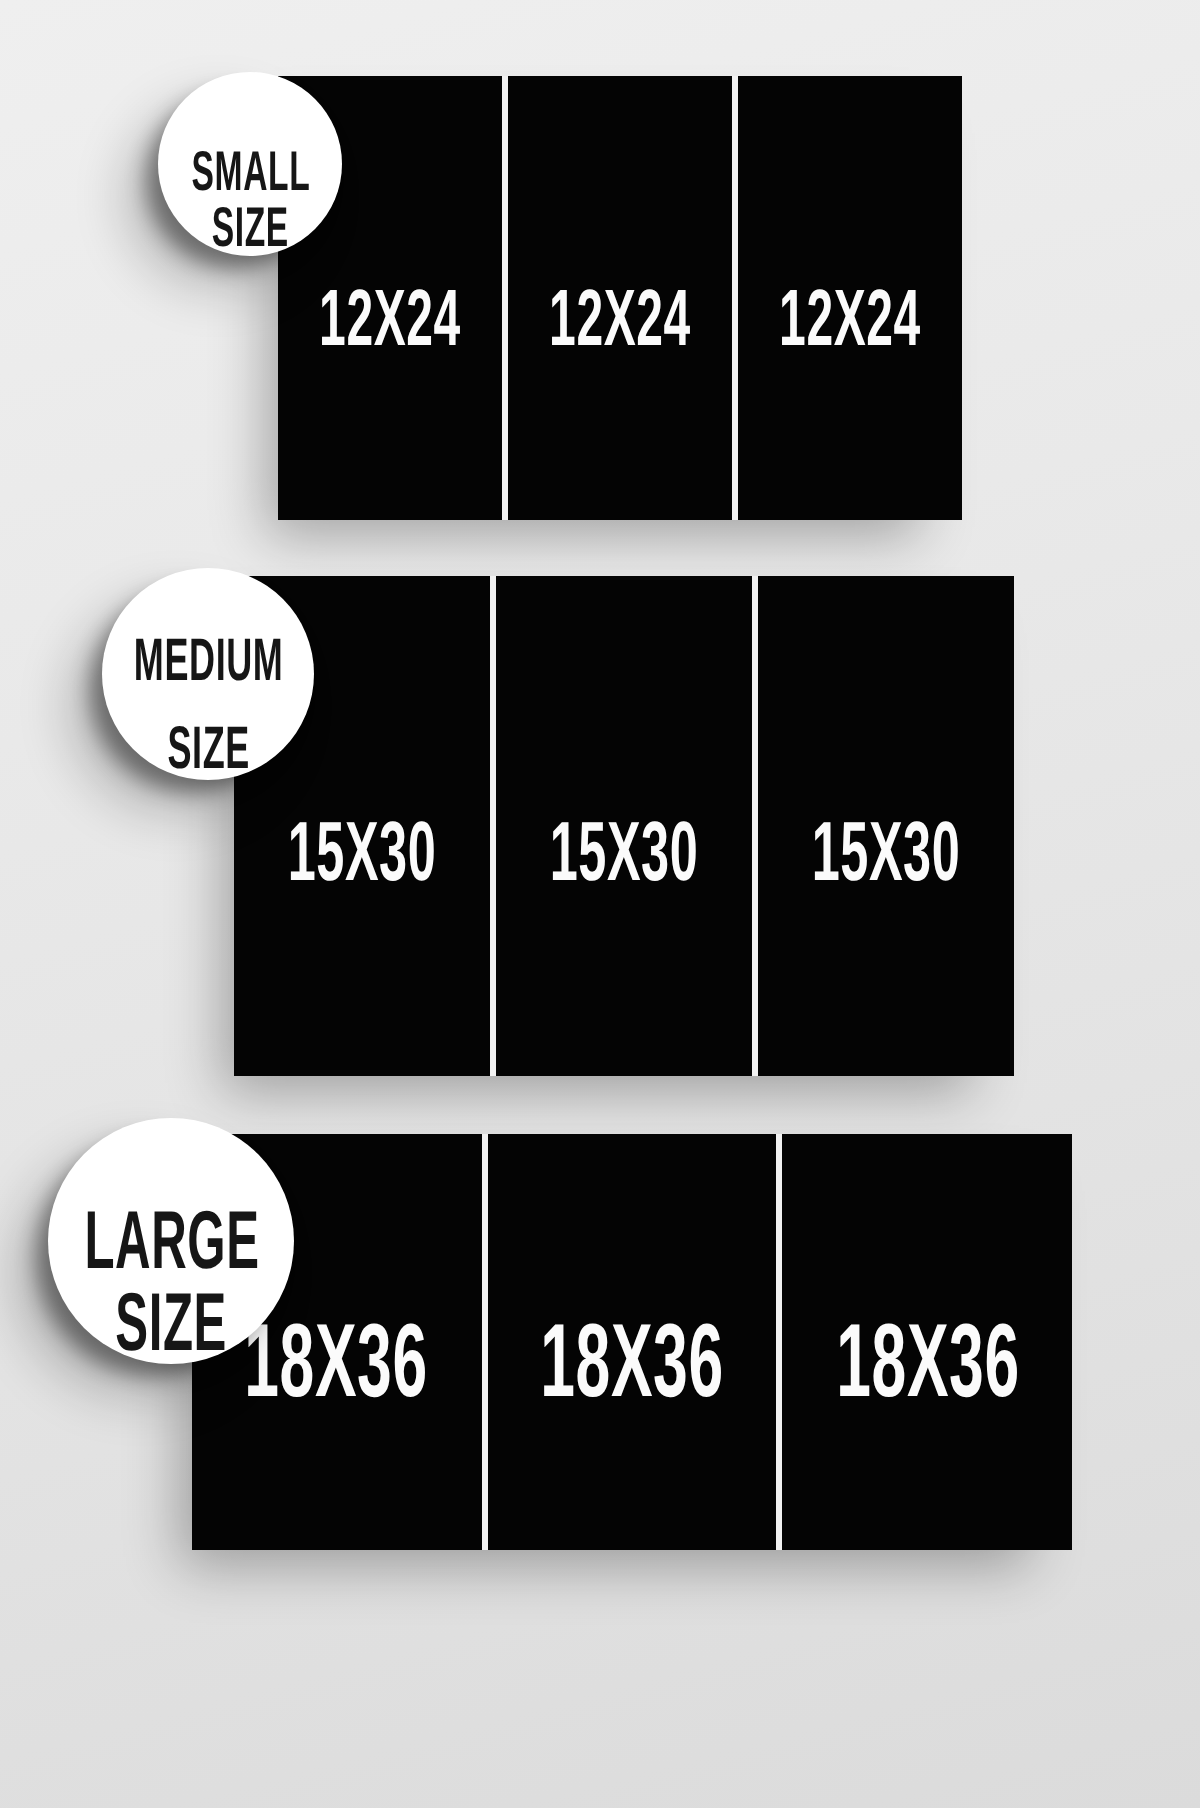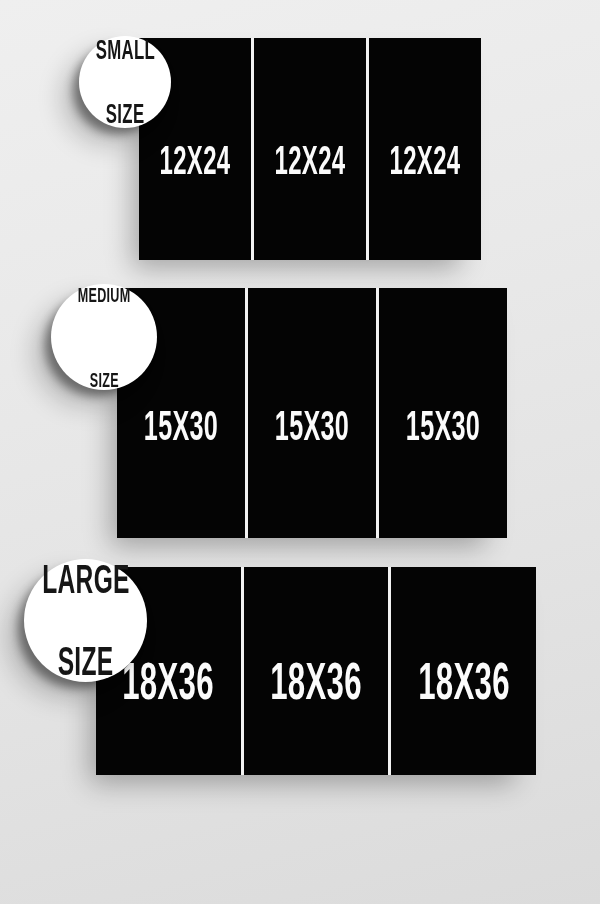--- a/index.html
+++ b/index.html
@@ -53,25 +53,25 @@
   
   .badge {
     position: absolute;
     border-radius: 50%;
     background: #ffffff;
     box-shadow: -8px 8px 10px -2px rgba(0,0,0,0.42),
                 -16px 16px 26px rgba(0,0,0,0.22);
     display: flex;
     flex-direction: column;
     align-items: center;
-    justify-content: space-between;
+    justify-content: flex-end;
     z-index: 2;
   }
   .b-small  { left: 79px; top: 36px;  width: 92px;  height: 92px;  font-size: 28px; }
-  .b-medium { left: 51px; top: 284px; width: 106px; height: 106px; font-size: 21px; }
+  .b-medium { left: 51px; top: 284px; width: 106px; height: 106px; font-size: 30px; gap: 14px; }
   .b-large  { left: 24px; top: 559px; width: 123px; height: 123px; font-size: 41px; }
 
   .badge-line {
     display: block;
     transform: scaleX(0.60);
     transform-origin: 50% 50%;
     white-space: nowrap;
     color: #161616;
     font-weight: 700;
     line-height: 1.0;

